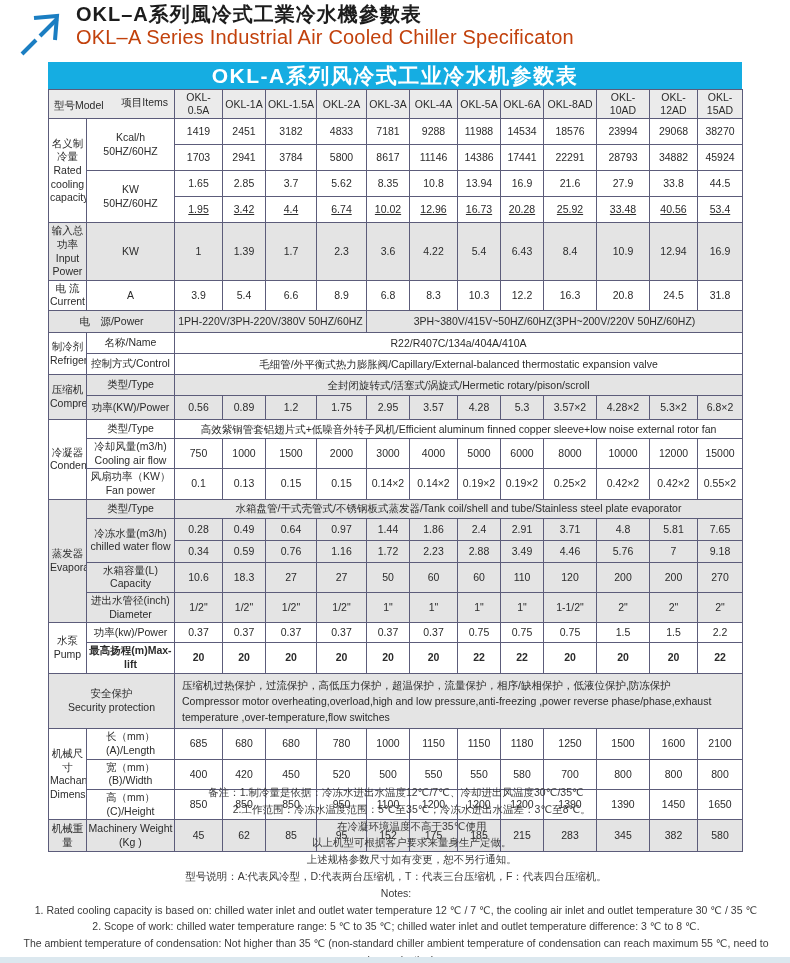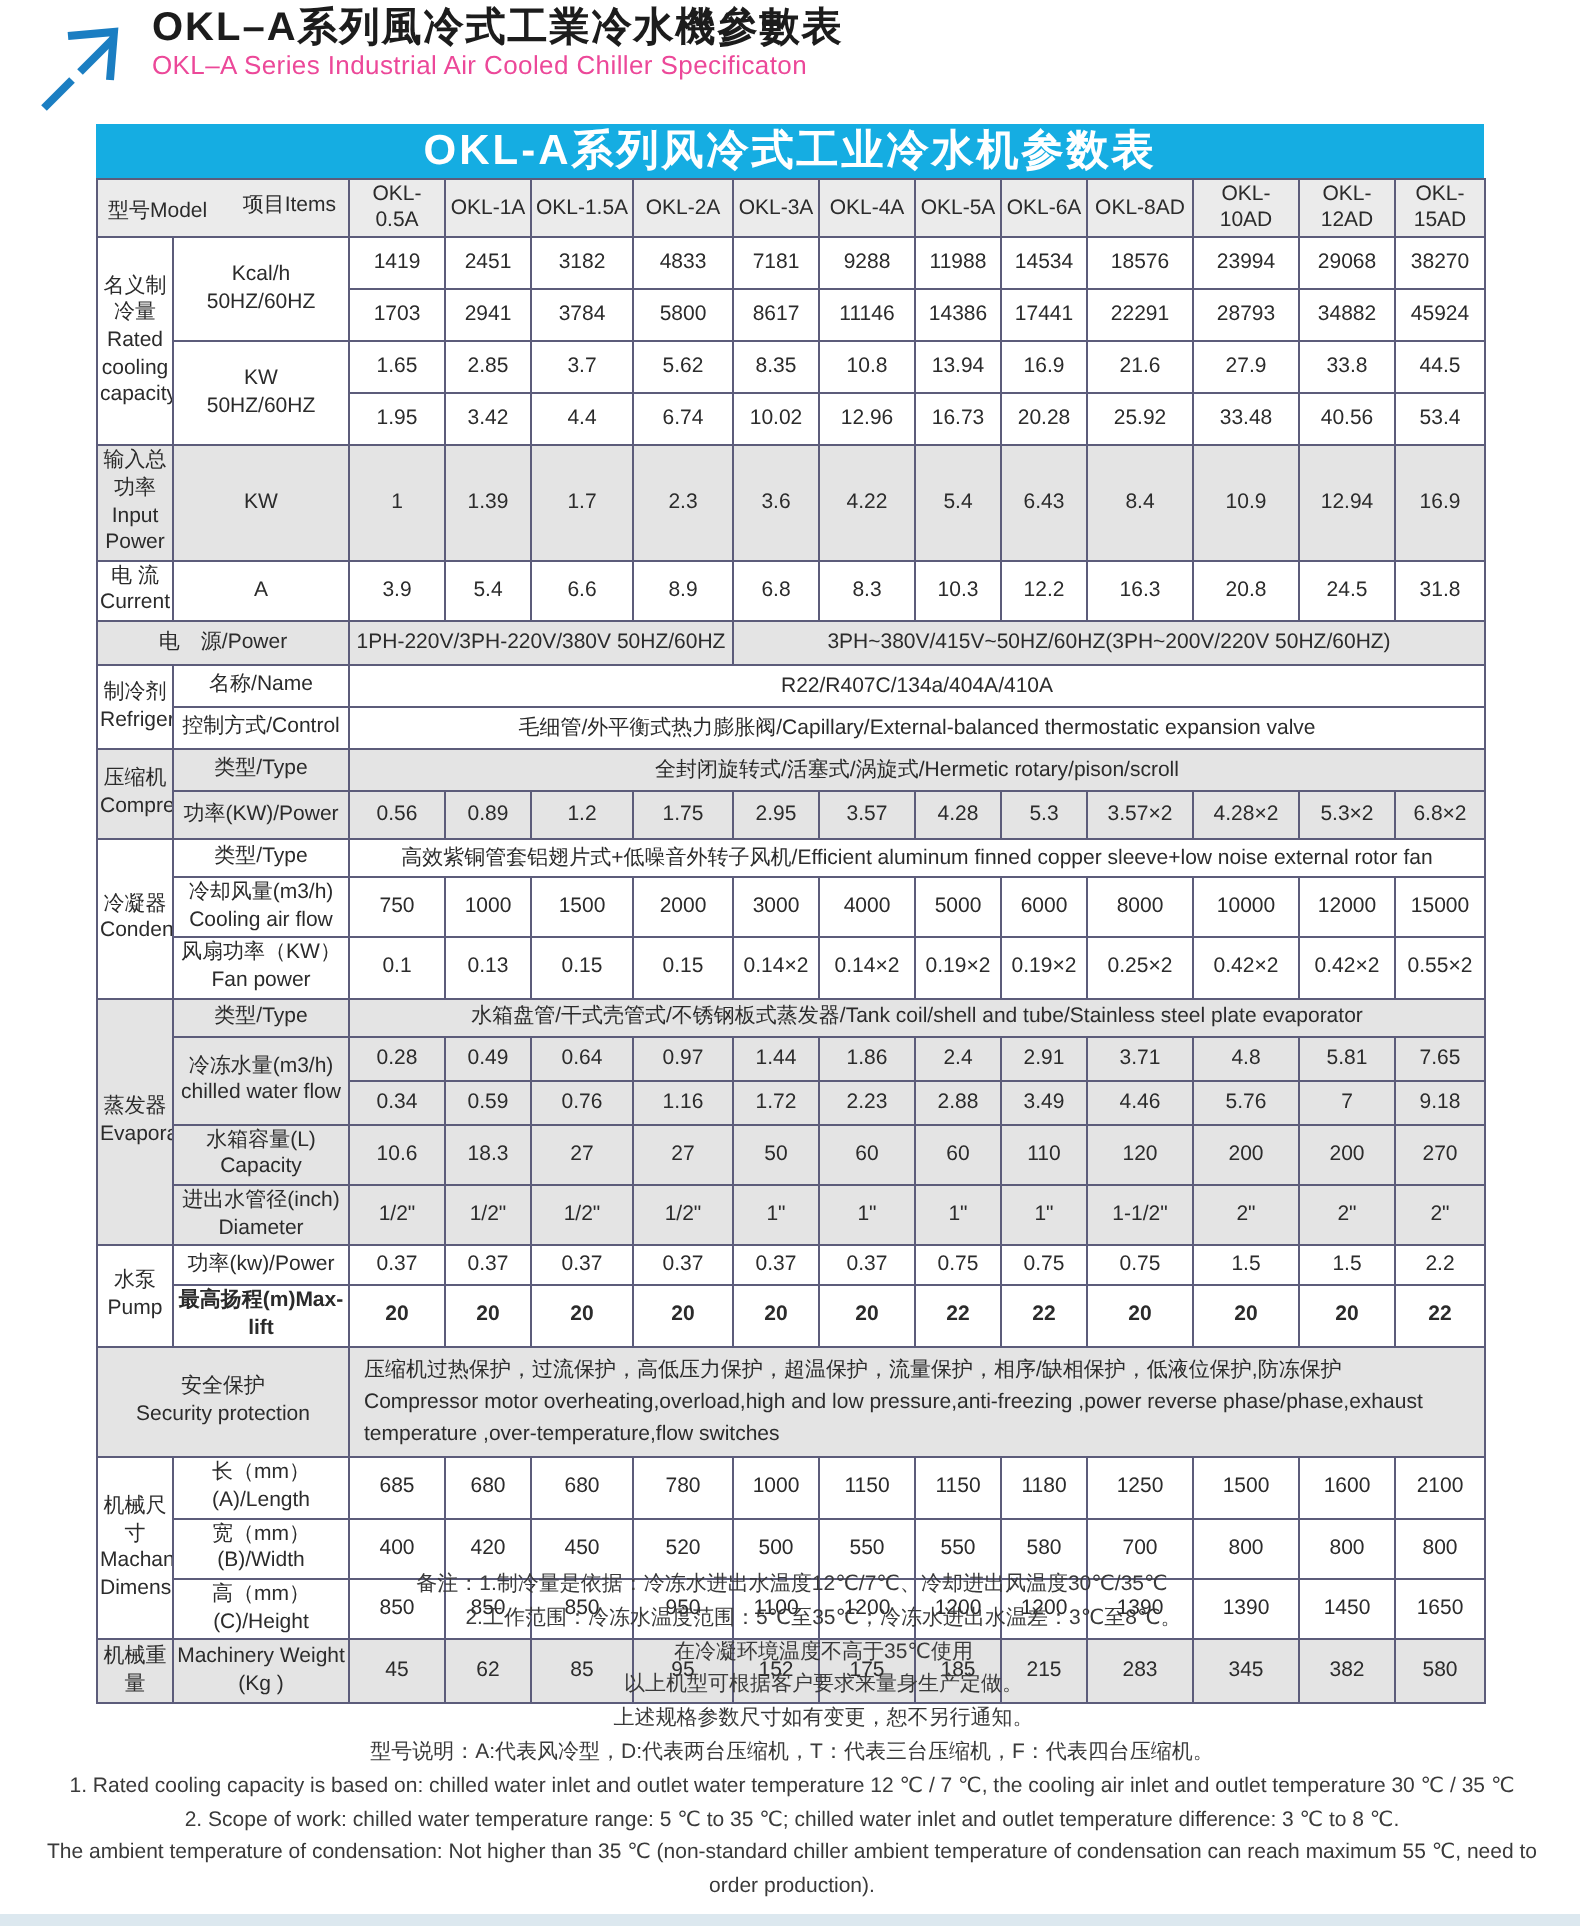--- a/index.html
+++ b/index.html
@@ -16,21 +16,21 @@
   body{
     width:790px;height:963px;position:relative;background:#fff;
     font-family:"Liberation Sans","DejaVu Sans",sans-serif;color:var(--ink);
     overflow:hidden;
   }
   
   .page-header{position:absolute;left:0;top:0;width:790px;height:60px;}
   .logo{position:absolute;left:12px;top:5px;}
   .titles{position:absolute;left:76px;top:2px;}
   .title-zh{font-size:20px;font-weight:600;color:#1c1c1c;letter-spacing:1px;line-height:1.2;margin:0;}
-  .title-en{font-size:13px;font-weight:400;color:#ec4899;letter-spacing:0.2px;line-height:1.1;margin:0;}
+  .title-en{font-size:20px;font-weight:400;color:#c2410c;letter-spacing:0.2px;line-height:1.1;margin:0;}
   
   .table-wrap{position:absolute;left:48px;top:62px;width:694px;}
   .banner{
     background:var(--banner);color:#fff;text-align:center;
     font-size:21px;font-weight:700;height:27px;line-height:27px;letter-spacing:1.5px;
   }
   table{border-collapse:collapse;table-layout:fixed;width:100%;font-size:10.5px;}
   td{
     border:1px solid var(--grid);text-align:center;vertical-align:middle;
     padding:1px 1px;line-height:1.25;color:var(--ink);overflow:hidden;
@@ -164,21 +164,21 @@
           <td>5.62</td>
           <td>8.35</td>
           <td>10.8</td>
           <td>13.94</td>
           <td>16.9</td>
           <td>21.6</td>
           <td>27.9</td>
           <td>33.8</td>
           <td>44.5</td>
         </tr>
-        <tr style="height: 26px;">
+        <tr style="height: 26px; text-decoration: underline;">
           <td>1.95</td>
           <td>3.42</td>
           <td>4.4</td>
           <td>6.74</td>
           <td>10.02</td>
           <td>12.96</td>
           <td>16.73</td>
           <td>20.28</td>
           <td>25.92</td>
           <td>33.48</td>
@@ -530,18 +530,19 @@
     </table>
 </div>
 
 <div class="notes" id="notes">
     <div>备注：1.制冷量是依据：冷冻水进出水温度12℃/7℃、冷却进出风温度30℃/35℃</div>
     <div>　　　2.工作范围：冷冻水温度范围：5℃至35℃；冷冻水进出水温差：3℃至8℃。</div>
     <div>　　　在冷凝环境温度不高于35℃使用</div>
     <div>　　　以上机型可根据客户要求来量身生产定做。</div>
     <div>　　　上述规格参数尺寸如有变更，恕不另行通知。</div>
     <div>型号说明：A:代表风冷型，D:代表两台压缩机，T：代表三台压缩机，F：代表四台压缩机。</div>
+    <div>Notes:</div>
     <div>1. Rated cooling capacity is based on: chilled water inlet and outlet water temperature 12 ℃ / 7 ℃, the cooling air inlet and outlet temperature 30 ℃ / 35 ℃</div>
     <div>2. Scope of work: chilled water temperature range: 5 ℃ to 35 ℃; chilled water inlet and outlet temperature difference: 3 ℃ to 8 ℃.</div>
     <div>The ambient temperature of condensation: Not higher than 35 ℃ (non-standard chiller ambient temperature of condensation can reach maximum 55 ℃, need to order production).</div>
   </div>
 
 <div class="bottom-strip"></div>
 
 </body></html>

